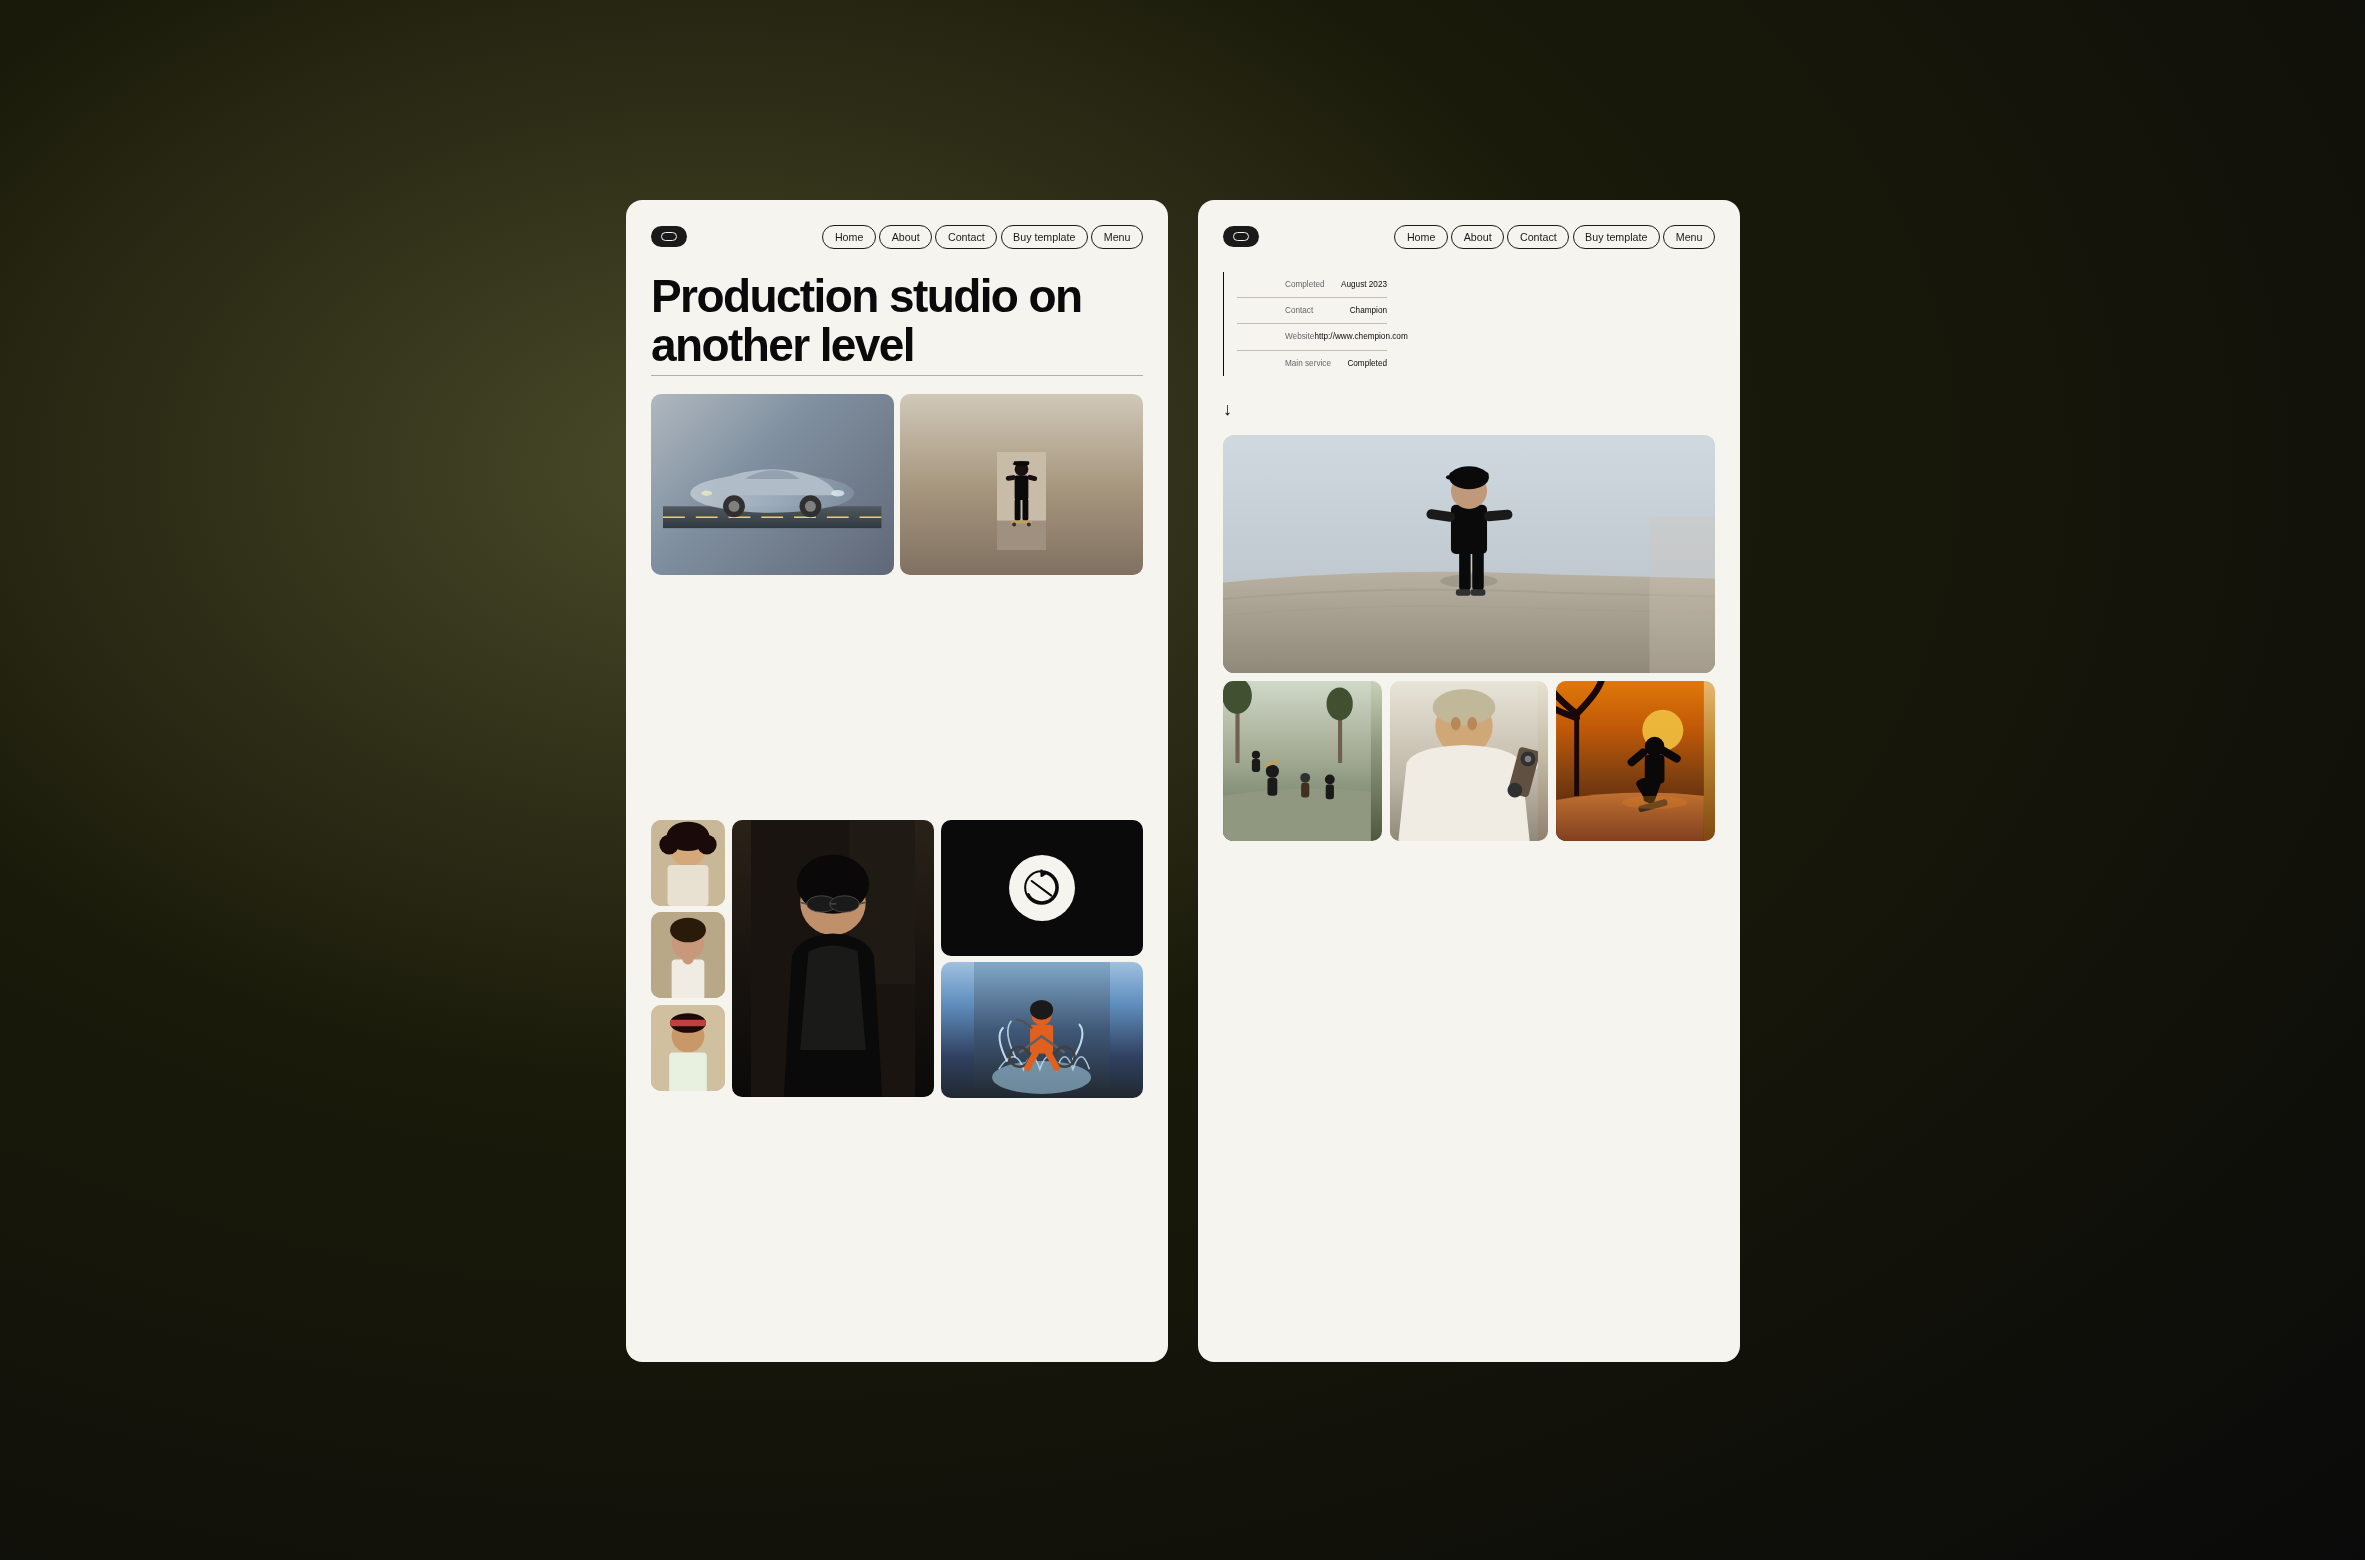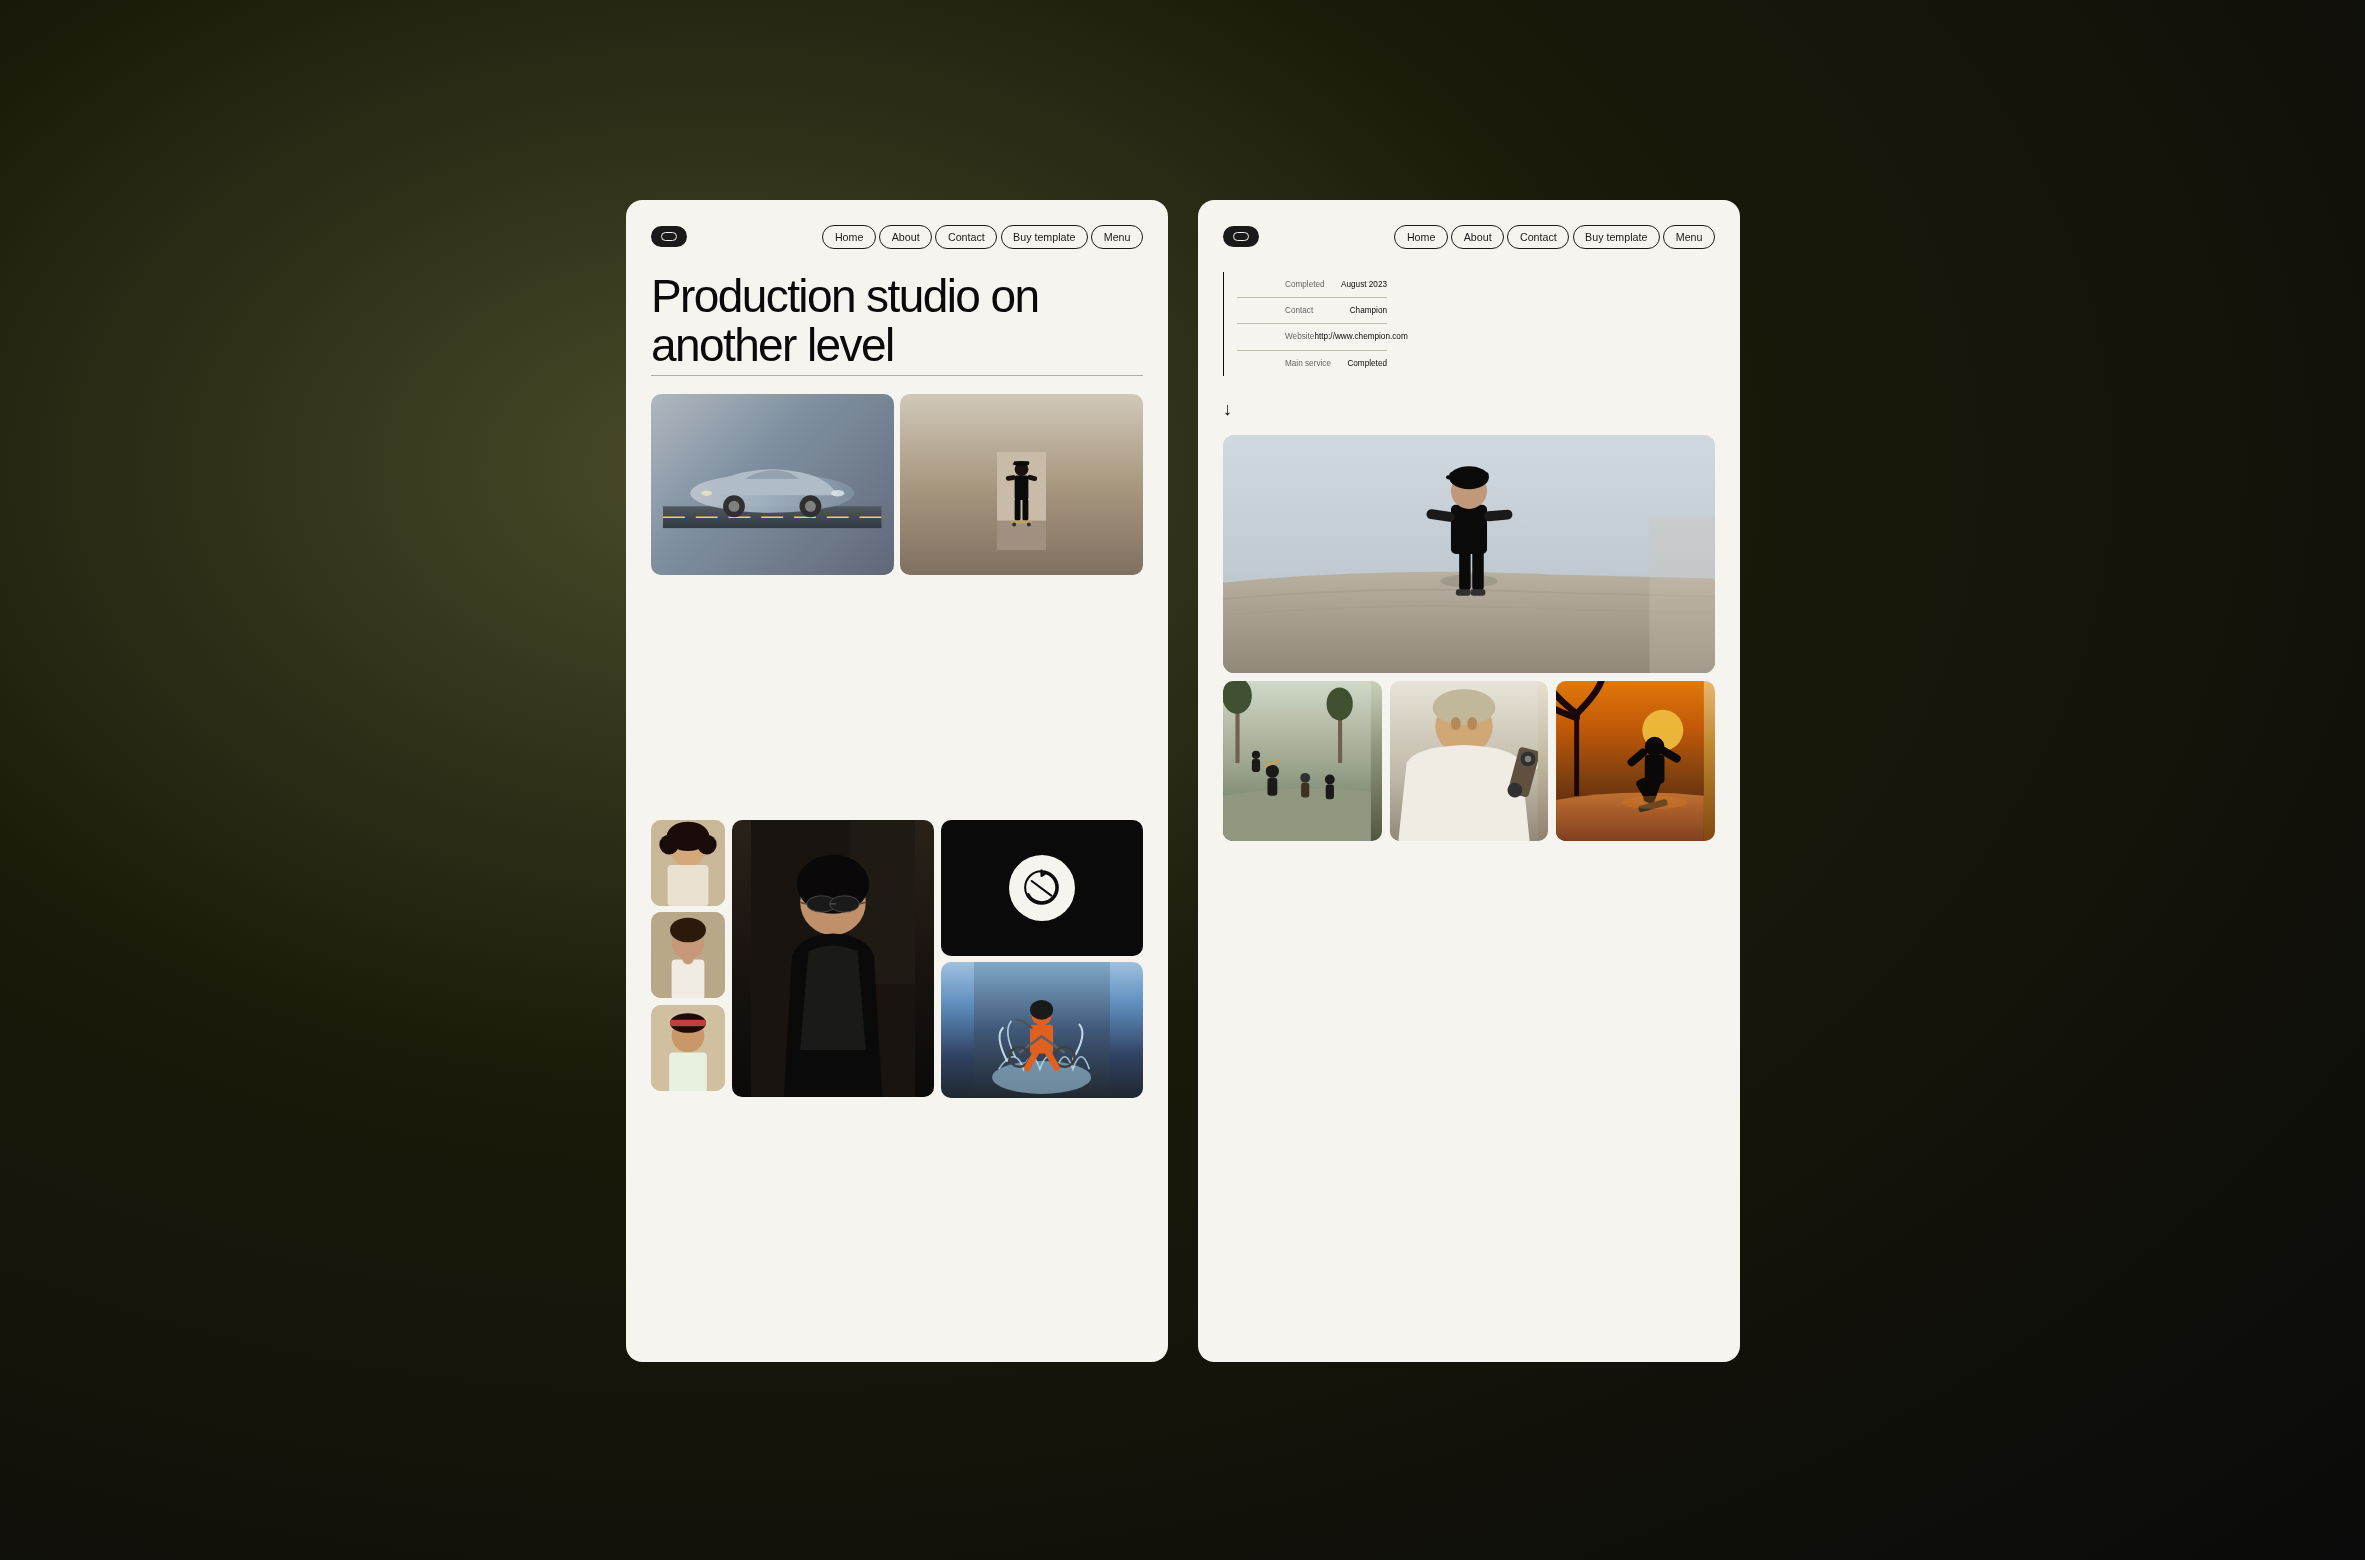--- a/index.html
+++ b/index.html
@@ -77,21 +77,21 @@
       font-size: 10.7px;
       color: #1a1a1a;
       cursor: pointer;
       background: transparent;
       white-space: nowrap;
     }
 
     
     .panel1-heading {
       font-size: 46px;
-      font-weight: 400;
+      font-weight: 700;
       line-height: 1.08;
       color: #0a0a0a;
       margin-bottom: 4px;
       letter-spacing: -1.6px;
     }
 
     .divider {
       width: 100%;
       height: 0.8px;
       background: #b0b0a0;

